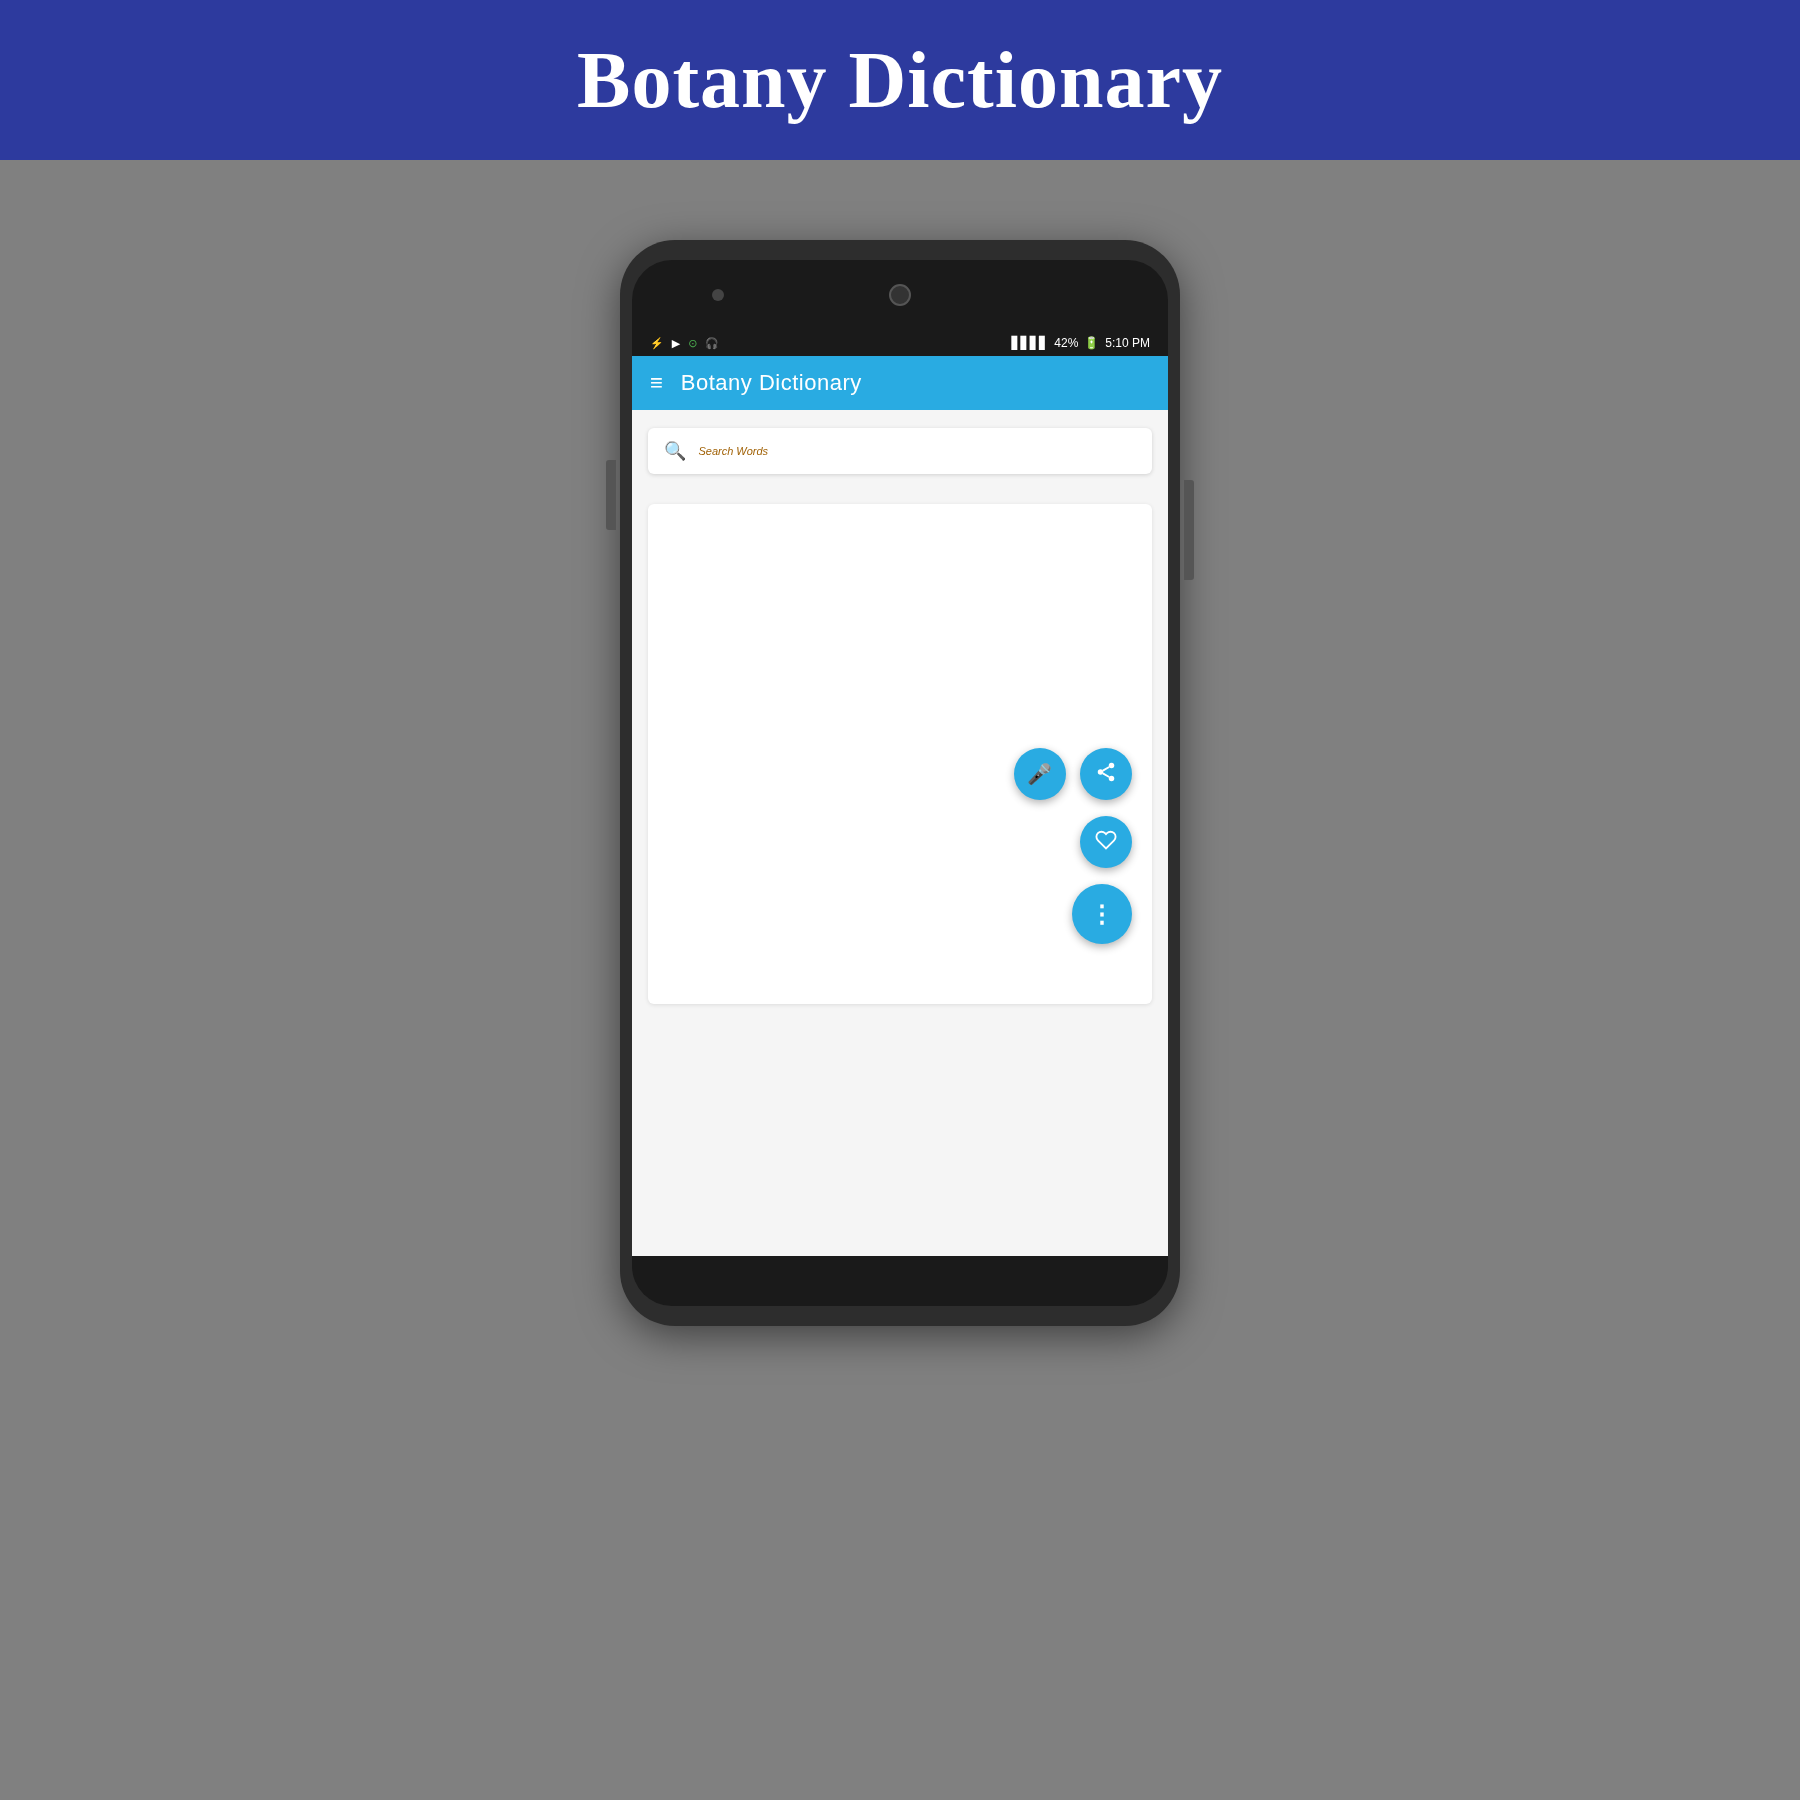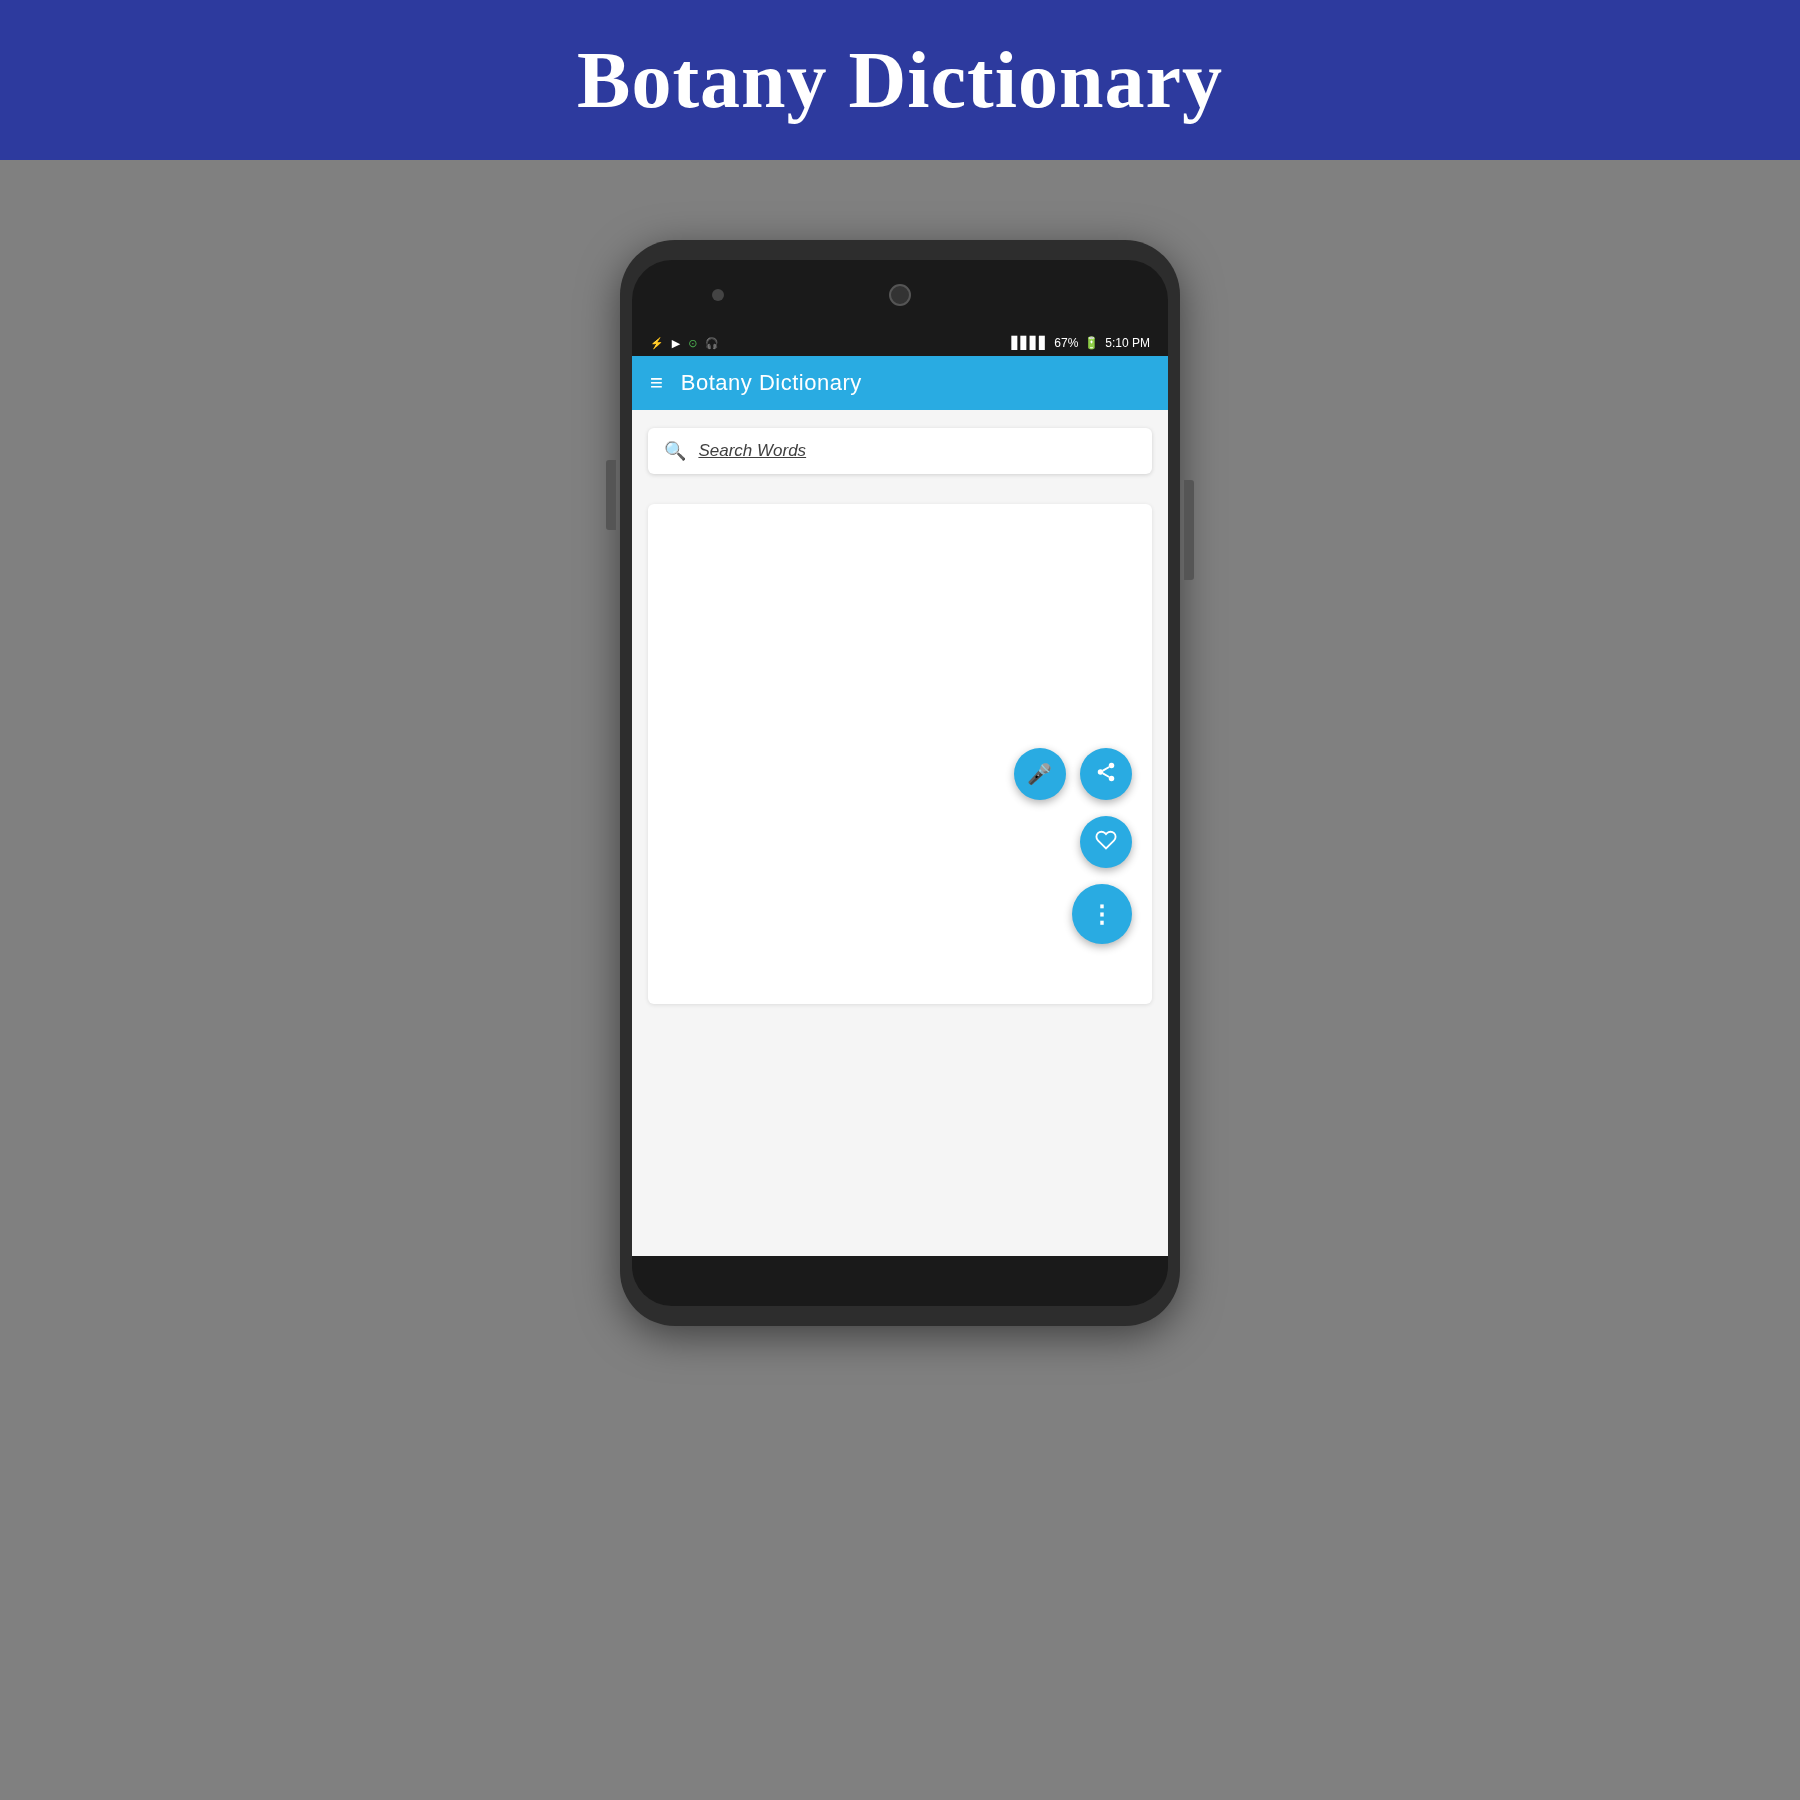--- a/index.html
+++ b/index.html
@@ -167,24 +167,23 @@
       box-shadow: 0 1px 4px rgba(0,0,0,0.15);
       gap: 12px;
     }
 
     .search-icon-wrap {
       color: #888;
       font-size: 18px;
     }
 
     .search-input-text {
-      color: #404040;
-      font-size: 17px;
+      color: #a16207;
+      font-size: 11px;
       font-style: italic;
-      text-decoration: underline;
     }
 
     
     .content-area {
       margin: 18px 16px;
       background: white;
       border-radius: 6px;
       min-height: 500px;
       box-shadow: 0 1px 4px rgba(0,0,0,0.1);
       position: relative;
@@ -276,21 +275,21 @@
 
     <div class="status-bar">
       <div class="status-left">
         <span class="status-icon">⚡</span>
         <span class="status-icon">▶</span>
         <span class="status-icon" style="color:#4caf50;">⊙</span>
         <span class="status-icon">🎧</span>
       </div>
       <div class="status-right">
         <span>▋▋▋▋</span>
-        <span>67%</span>
+        <span>42%</span>
         <span>🔋</span>
         <span>5:10 PM</span>
       </div>
     </div>
 
     <div class="phone-screen">
 
       <div class="app-bar">
         <span class="hamburger-icon">≡</span>
         <span class="app-bar-title">Botany Dictionary</span>

